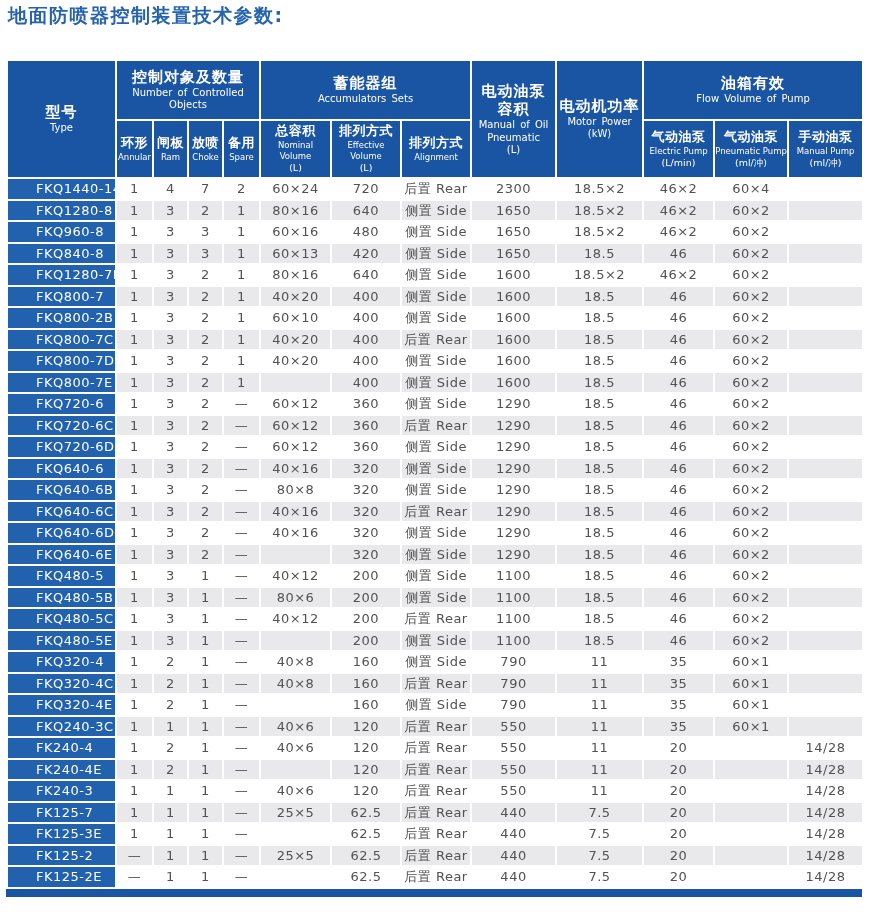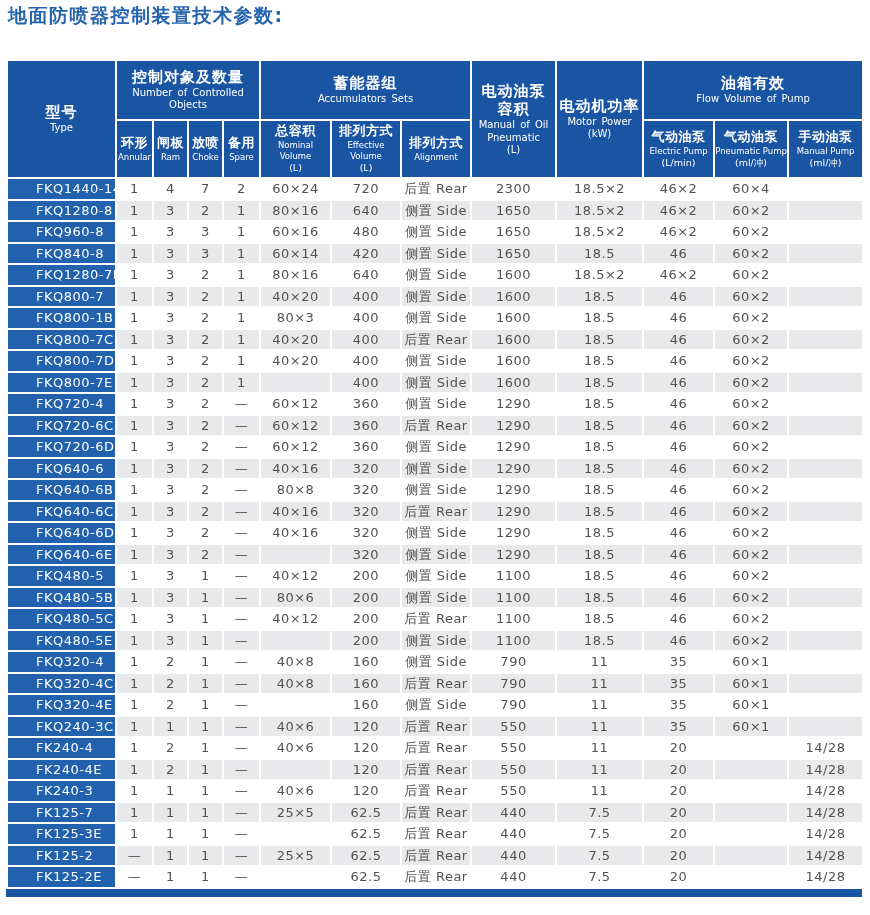--- a/index.html
+++ b/index.html
@@ -201,21 +201,21 @@
         <td>46×2</td>
         <td>60×2</td>
         <td></td>
       </tr>
       <tr class="even">
         <th class="type-cell">FKQ840-8</th>
         <td>1</td>
         <td>3</td>
         <td>3</td>
         <td>1</td>
-        <td>60×14</td>
+        <td>60×13</td>
         <td>420</td>
         <td>侧置 Side</td>
         <td>1650</td>
         <td>18.5</td>
         <td>46</td>
         <td>60×2</td>
         <td></td>
       </tr>
       <tr class="odd">
         <th class="type-cell">FKQ1280-7B</th>
@@ -241,26 +241,26 @@
         <td>40×20</td>
         <td>400</td>
         <td>侧置 Side</td>
         <td>1600</td>
         <td>18.5</td>
         <td>46</td>
         <td>60×2</td>
         <td></td>
       </tr>
       <tr class="odd">
-        <th class="type-cell">FKQ800-1B</th>
-        <td>1</td>
-        <td>3</td>
-        <td>2</td>
-        <td>1</td>
-        <td>80×3</td>
+        <th class="type-cell">FKQ800-2B</th>
+        <td>1</td>
+        <td>3</td>
+        <td>2</td>
+        <td>1</td>
+        <td>60×10</td>
         <td>400</td>
         <td>侧置 Side</td>
         <td>1600</td>
         <td>18.5</td>
         <td>46</td>
         <td>60×2</td>
         <td></td>
       </tr>
       <tr class="even">
         <th class="type-cell">FKQ800-7C</th>
@@ -301,21 +301,21 @@
         <td></td>
         <td>400</td>
         <td>侧置 Side</td>
         <td>1600</td>
         <td>18.5</td>
         <td>46</td>
         <td>60×2</td>
         <td></td>
       </tr>
       <tr class="odd">
-        <th class="type-cell">FKQ720-4</th>
+        <th class="type-cell">FKQ720-6</th>
         <td>1</td>
         <td>3</td>
         <td>2</td>
         <td>—</td>
         <td>60×12</td>
         <td>360</td>
         <td>侧置 Side</td>
         <td>1290</td>
         <td>18.5</td>
         <td>46</td>

